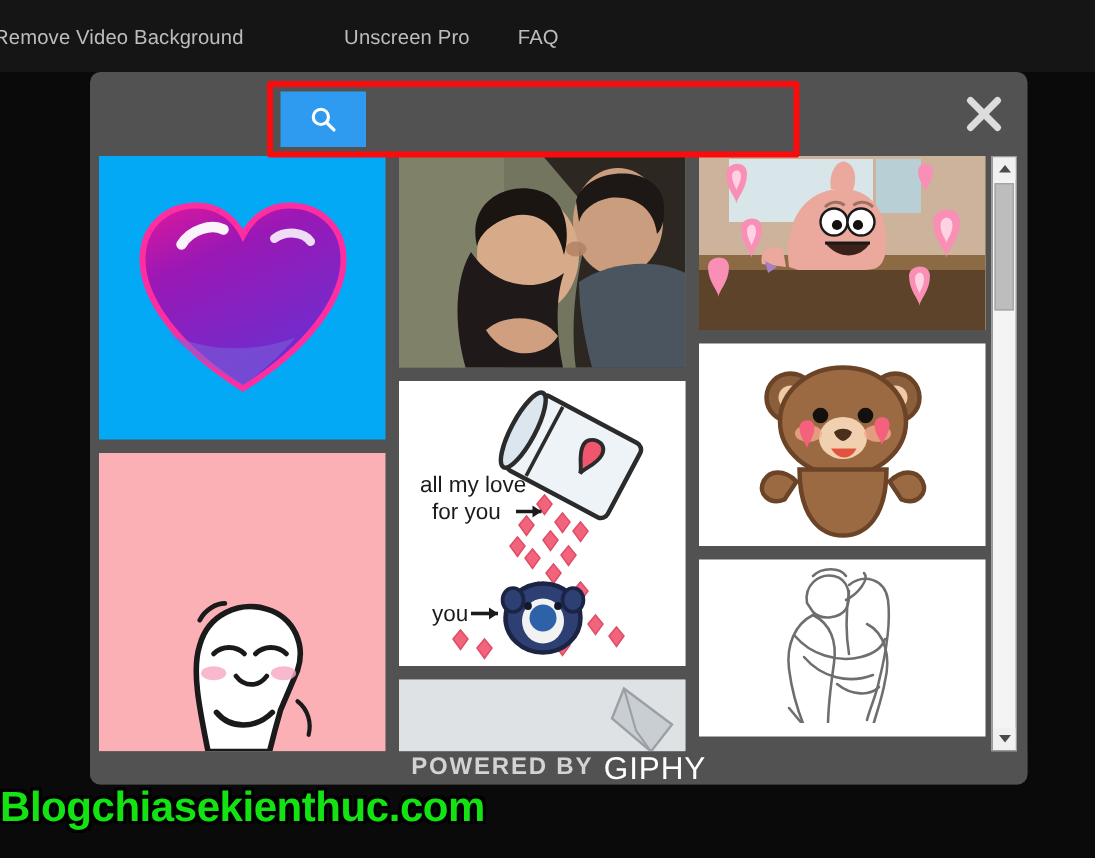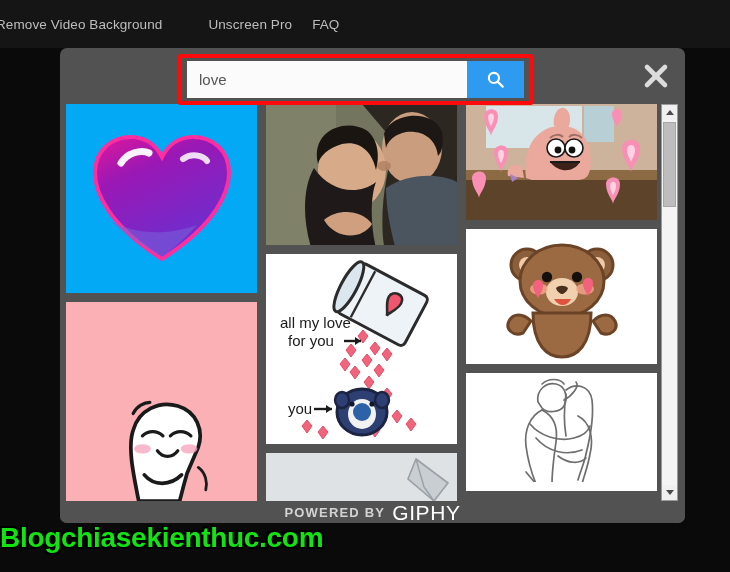--- a/index.html
+++ b/index.html
@@ -16,22 +16,22 @@
   .topnav {
     position: absolute; left: 0; top: 0; width: 730px; height: 48px;
     background: #151515;
     display: flex; align-items: center;
   }
   .nav-item {
     color: #bdbdbd; font-size: 13.5px; letter-spacing: .1px;
     white-space: nowrap; cursor: pointer;
   }
   .nav-item.n0 { margin-left: -4px; }
-  .nav-item.n1 { margin-left: 46px; }
-  .nav-item.n2 { margin-left: 20px; }
+  .nav-item.n1 { margin-left: 67px; }
+  .nav-item.n2 { margin-left: 32px; }
 
   
   .hero {
     position: absolute; left: 0; top: 104px; width: 730px;
     text-align: center;
     color: #6e6e6e;
     font-size: 62px; font-weight: bold;
     line-height: 1.28;
     letter-spacing: -1px;
     white-space: nowrap;
@@ -139,21 +139,21 @@
   }
 
   
   .giphy-bar {
     position: absolute; left: 0; bottom: 0;
     width: 625px; height: 22px;
     display: flex; align-items: center; justify-content: center;
     gap: 7px;
     background: #525252;
   }
-  .pb { color: #d3d3d3; font-size: 13px; font-weight: bold; letter-spacing: 1.2px; }
+  .pb { color: #d3d3d3; font-size: 16px; font-weight: bold; letter-spacing: 1.2px; }
   .gp { color: #ffffff; font-size: 21px; font-weight: normal; letter-spacing: .6px; line-height: 1; }
 
   
   .watermark {
     position: absolute; left: 0; top: 522px; width: 730px;
     text-align: left;
     font-size: 28px; font-weight: bold;
     color: #13e313;
     letter-spacing: -.3px;
     text-shadow: -2px 0 #000, 2px 0 #000, 0 -2px #000, 0 2px #000,
@@ -185,21 +185,20 @@
     <div class="nav-item n0">Remove Video Background</div>
     <div class="nav-item n1">Unscreen Pro</div>
     <div class="nav-item n2">FAQ</div>
   </div>
 
   <div class="modal">
 
     <div class="modal-head">
 
       <div class="searchwrap">
-        <input class="search-input" type="text" value="love" style="">
         <button class="search-btn">
           <svg width="19" height="19" viewBox="0 0 24 24">
             <circle cx="10" cy="10" r="6.4" fill="none" stroke="#ffffff" stroke-width="2.6"></circle>
             <line x1="14.8" y1="14.8" x2="21" y2="21" stroke="#ffffff" stroke-width="2.8" stroke-linecap="round"></line>
           </svg>
         </button>
       </div>
 
       <div class="red-box"></div>
 

